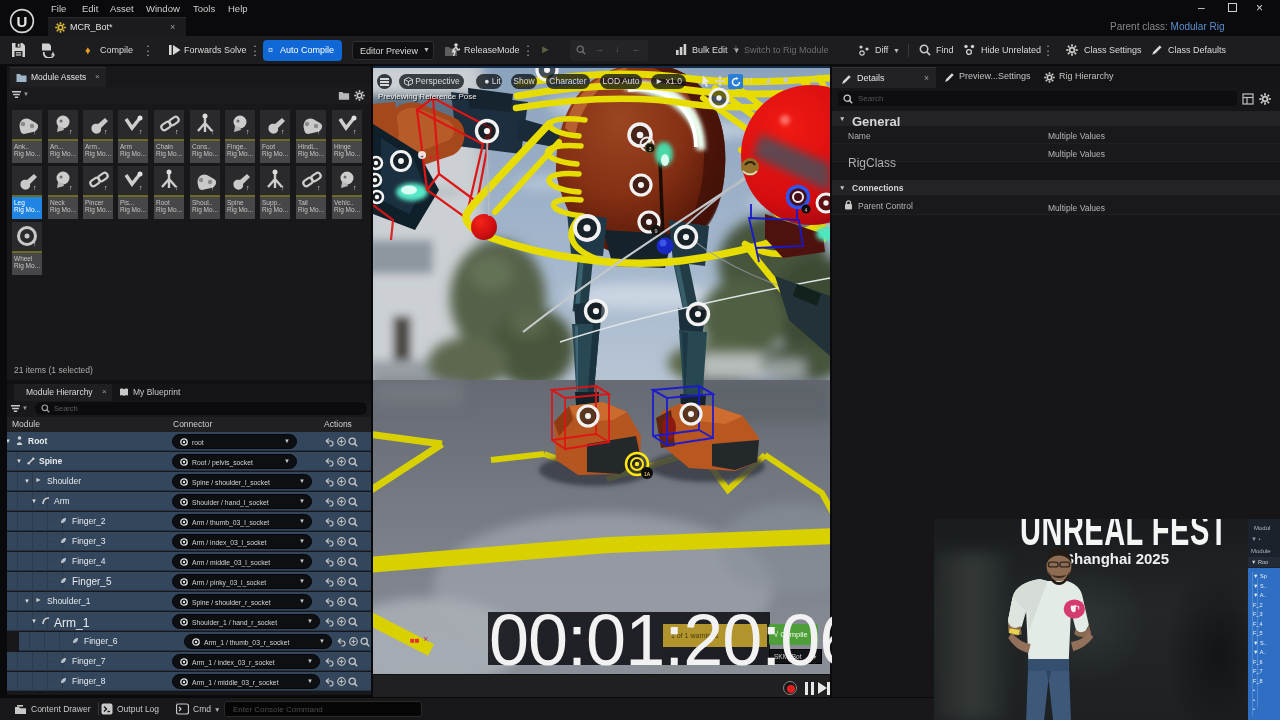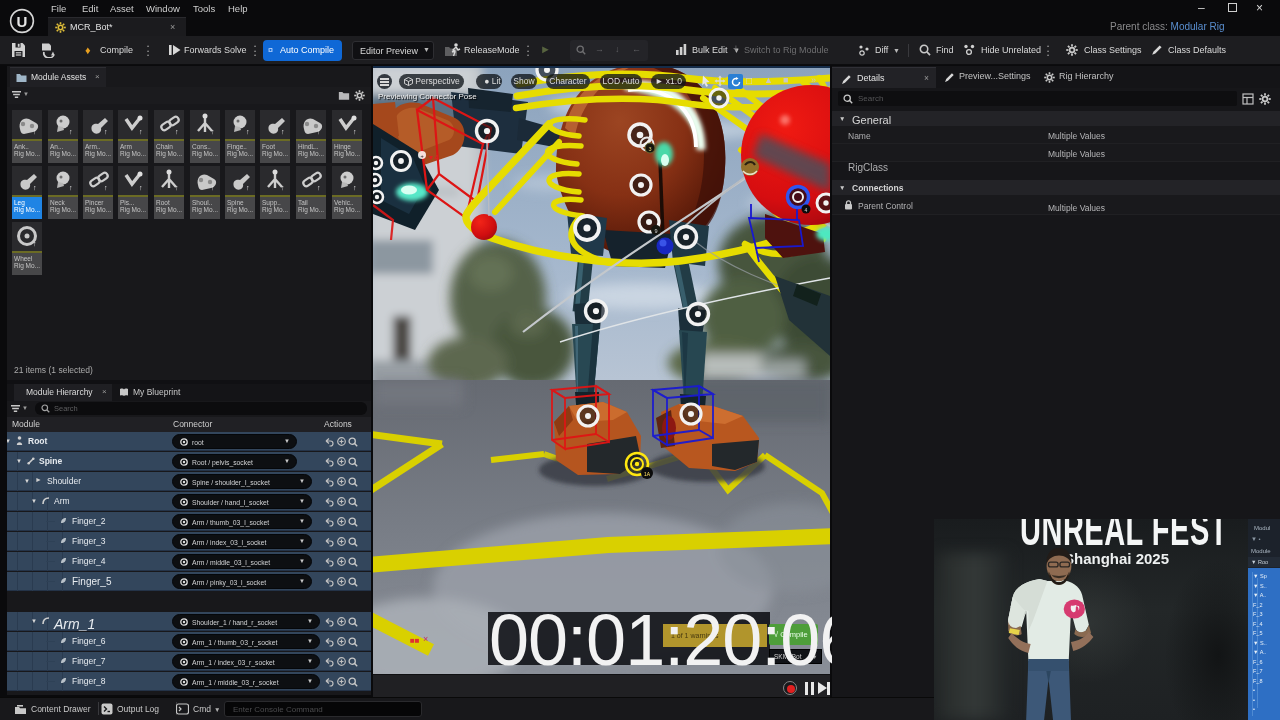--- a/index.html
+++ b/index.html
@@ -671,47 +671,70 @@
         <svg class="abs" style="left:318px;top:5px" width="10" height="10" viewBox="0 0 10 10">
           <use href="#i-undo"></use>
         </svg>
         <svg class="abs" style="left:330px;top:5px" width="9" height="9" viewBox="0 0 9 9">
           <use href="#i-cplus"></use>
         </svg>
         <svg class="abs" style="left:341px;top:5px" width="10" height="10" viewBox="0 0 10 10">
           <use href="#i-mag"></use>
         </svg>
       </div>
+<div class="abs" style="left:0;top:160px;width:364px;height:19px;background:#33465c;border-bottom:1px solid #243348">
+        <div class="abs" style="left:10px;top:0;width:1px;height:19px;background:#2a3b50"></div>
+        <div class="abs" style="left:25px;top:0;width:1px;height:19px;background:#2a3b50"></div>
+        <span class="abs" style="left:17px;top:6px;font-size:6px;color:#d8d8d8">▼</span>
+        <span class="abs" style="left:28px;top:4px;font-size:7px;color:#cfcfcf">►</span>
+        <span class="abs" style="left:40px;top:4px;font-size:8.5px;color:#e8ecf0;">Shoulder_1</span>
+        <div class="abs" style="left:165px;top:2px;width:140px;height:15px;background:#0d0f12;border-radius:8px;border:1px solid #05070a">
+          <svg class="abs" style="left:7px;top:3px" width="8" height="8" viewBox="0 0 8 8">
+            <use href="#i-conn"></use>
+          </svg>
+          <span class="abs" style="left:19px;top:3.5px;font-size:6.8px;color:#d2d3d5;white-space:nowrap">Spine / shoulder_r_socket</span>
+          <span class="abs" style="left:126px;top:3px;font-size:6px;color:#c8c8c8">▼</span>
+        </div>
+        <svg class="abs" style="left:318px;top:5px" width="10" height="10" viewBox="0 0 10 10">
+          <use href="#i-undo"></use>
+        </svg>
+        <svg class="abs" style="left:330px;top:5px" width="9" height="9" viewBox="0 0 9 9">
+          <use href="#i-cplus"></use>
+        </svg>
+        <svg class="abs" style="left:341px;top:5px" width="10" height="10" viewBox="0 0 10 10">
+          <use href="#i-mag"></use>
+        </svg>
+      </div>
 <div class="abs" style="left:0;top:180px;width:364px;height:19px;background:#33465c;border-bottom:1px solid #243348">
         <div class="abs" style="left:10px;top:0;width:1px;height:19px;background:#2a3b50"></div>
         <div class="abs" style="left:25px;top:0;width:1px;height:19px;background:#2a3b50"></div>
         <div class="abs" style="left:40px;top:0;width:1px;height:19px;background:#2a3b50"></div>
         <span class="abs" style="left:24px;top:6px;font-size:6px;color:#d8d8d8">▼</span>
         <svg class="abs" style="left:35px;top:5px" width="8" height="8" viewBox="0 0 8 8">
           <path d="M1 7 C1 3 3 1 7 1" stroke="#cfcfcf" stroke-width="1.6" fill="none"></path>
         </svg>
-        <span class="abs" style="left:47px;top:4px;font-size:14px;color:#e8ecf0;font-style:italic;">Arm_1</span>
+        <span class="abs" style="left:47px;top:4px;font-size:12px;color:#e8ecf0;">Arm_1</span>
         <div class="abs" style="left:165px;top:2px;width:148px;height:15px;background:#0d0f12;border-radius:8px;border:1px solid #05070a">
           <svg class="abs" style="left:7px;top:3px" width="8" height="8" viewBox="0 0 8 8">
             <use href="#i-conn"></use>
           </svg>
           <span class="abs" style="left:19px;top:3.5px;font-size:6.8px;color:#d2d3d5;white-space:nowrap">Shoulder_1 / hand_r_socket</span>
           <span class="abs" style="left:134px;top:3px;font-size:6px;color:#c8c8c8">▼</span>
         </div>
         <svg class="abs" style="left:318px;top:5px" width="10" height="10" viewBox="0 0 10 10">
           <use href="#i-undo"></use>
         </svg>
         <svg class="abs" style="left:330px;top:5px" width="9" height="9" viewBox="0 0 9 9">
           <use href="#i-cplus"></use>
         </svg>
         <svg class="abs" style="left:341px;top:5px" width="10" height="10" viewBox="0 0 10 10">
           <use href="#i-mag"></use>
         </svg>
       </div>
-<div class="abs" style="left:0;top:200px;width:364px;height:19px;background:#33465c;border-bottom:1px solid #243348">
+<div class="abs" style="left:12px;top:200px;width:364px;height:19px;background:#33465c;border-bottom:1px solid #243348">
         <div class="abs" style="left:10px;top:0;width:1px;height:19px;background:#2a3b50"></div>
         <div class="abs" style="left:25px;top:0;width:1px;height:19px;background:#2a3b50"></div>
         <div class="abs" style="left:40px;top:0;width:1px;height:19px;background:#2a3b50"></div>
         <div class="abs" style="left:55px;top:0;width:1px;height:19px;background:#2a3b50"></div>
         <div class="abs" style="left:39px;top:9px;width:9px;height:1px;background:#2e4156"></div>
         <svg class="abs" style="left:53px;top:5px" width="7" height="7" viewBox="0 0 7 7">
           <path d="M1 6 C1 2.5 3 1 6 1 C6 4 4.5 6 1 6 Z" fill="#b8c0c8"></path>
         </svg>
         <span class="abs" style="left:65px;top:4px;font-size:8.5px;color:#e8ecf0;">Finger_6</span>
         <div class="abs" style="left:165px;top:2px;width:148px;height:15px;background:#0d0f12;border-radius:8px;border:1px solid #05070a">
@@ -1086,21 +1109,21 @@
 <div class="abs" style="left:355px;top:6px;width:15px;height:15px;background:#2a7fd4;border-radius:2px">
       <svg style="position:absolute;left:2.5px;top:2.5px" width="10" height="10" viewBox="0 0 10 10">
         <path d="M8.5 5 A3.5 3.5 0 1 1 5 1.5" fill="none" stroke="#fff" stroke-width="1.5"></path>
         <path d="M5 0 L7.5 1.5 L5 3 Z" fill="#fff"></path>
       </svg>
     </div>
 <span class="abs" style="left:373px;top:7px;font-size:10px;color:#d8d8d8">□</span>
 <span class="abs" style="left:391px;top:7px;font-size:9px;color:#c8c8c8">▲</span>
 <span class="abs" style="left:410px;top:7px;font-size:9px;color:#c8c8c8">■</span>
 <span class="abs" style="left:438px;top:7px;font-size:9px;color:#c8c8c8">»</span>
-<span class="abs" style="left:5px;top:24px;font-size:8px;color:#f0f0f0;text-shadow:1px 1px 1px #000">Previewing Connector Pose</span>
+<span class="abs" style="left:5px;top:24px;font-size:8px;color:#f0f0f0;text-shadow:1px 1px 1px #000">Previewing Reference Pose</span>
 <div class="abs" style="left:115px;top:544px;width:282px;height:53px;background:rgba(8,10,14,0.84)"></div>
 <div class="abs" style="left:290px;top:556px;width:104px;height:23px;background:#b1952c">
       <span class="abs" style="left:8px;top:8px;font-size:7px;color:#46390f">1 of 1 warnings</span>
     </div>
 <div class="abs" style="left:396px;top:556px;width:49px;height:21px;background:#4e9e3a;border-radius:2px">
       <span class="abs" style="left:5px;top:6px;font-size:7.5px;color:#eaffea">√ Compile</span>
     </div>
 <div class="abs" style="left:396px;top:581px;width:53px;height:15px;background:#111317;border:1px solid #000">
       <span class="abs" style="left:4px;top:3px;font-size:6.5px;color:#cfcfcf">SKM_Bot</span>
       <span class="abs" style="left:42px;top:4px;font-size:5.5px;color:#b0b0b0">▼</span>
@@ -1145,28 +1168,28 @@
  <svg class="abs" style="left:410px;top:27px" width="12" height="12" viewBox="0 0 12 12">
       <rect x="1" y="1" width="10" height="10" fill="none" stroke="#c0c0c0" stroke-width="1.2"></rect>
       <line x1="1" y1="4.5" x2="11" y2="4.5" stroke="#c0c0c0" stroke-width="1.2"></line>
       <line x1="5" y1="4.5" x2="5" y2="11" stroke="#c0c0c0" stroke-width="1.2"></line>
     </svg>
  <svg class="abs" style="left:427px;top:27px" width="12" height="12" viewBox="0 0 10 10">
       <use href="#i-gear"></use>
     </svg>
  <div class="abs" style="left:0;top:45px;width:448px;height:15px;background:#232327">
   <span class="abs" style="left:7px;top:4px;font-size:6.5px;color:#c8c8c8">▼</span>
-  <span class="abs" style="left:20px;top:3px;font-size:11px;color:#d6d6d6;font-weight:normal">General</span>
+  <span class="abs" style="left:20px;top:3px;font-size:13px;color:#d6d6d6;font-weight:bold">General</span>
  </div>
  <div class="abs" style="left:0;top:60px;width:448px;height:18px;border-bottom:1px solid #202023;background:#19191c">
   <span class="abs" style="left:16px;top:5px;font-size:8.5px;color:#aeaeb0">Name</span>
   <span class="abs" style="left:216px;top:5px;font-size:8.5px;color:#b6b6b8">Multiple Values</span>
  </div>
  <div class="abs" style="left:0;top:78px;width:448px;height:18px;border-bottom:1px solid #202023;background:#19191c">
-  <span class="abs" style="left:16px;top:18px;font-size:10px;color:#aeaeb0">RigClass</span>
+  <span class="abs" style="left:16px;top:12px;font-size:12px;color:#aeaeb0">RigClass</span>
   <span class="abs" style="left:216px;top:5px;font-size:8.5px;color:#b6b6b8">Multiple Values</span>
  </div>
  <div class="abs" style="left:0;top:114px;width:448px;height:15px;background:#232327">
   <span class="abs" style="left:7px;top:4px;font-size:6.5px;color:#c8c8c8">▼</span>
   <span class="abs" style="left:20px;top:3px;font-size:8.5px;color:#d6d6d6;font-weight:bold">Connections</span>
  </div>
  <div class="abs" style="left:0;top:129px;width:448px;height:20px;background:#19191c;border-bottom:1px solid #202023">
   <svg class="abs" style="left:12px;top:5px" width="9" height="10" viewBox="0 0 9 10">
         <rect x="1" y="4" width="7" height="5.5" rx="1" fill="#c8c8c8"></rect>
         <path d="M2.5 4 V2.8 a2 2 0 0 1 4 0 V4" fill="none" stroke="#c8c8c8" stroke-width="1.3"></path>

